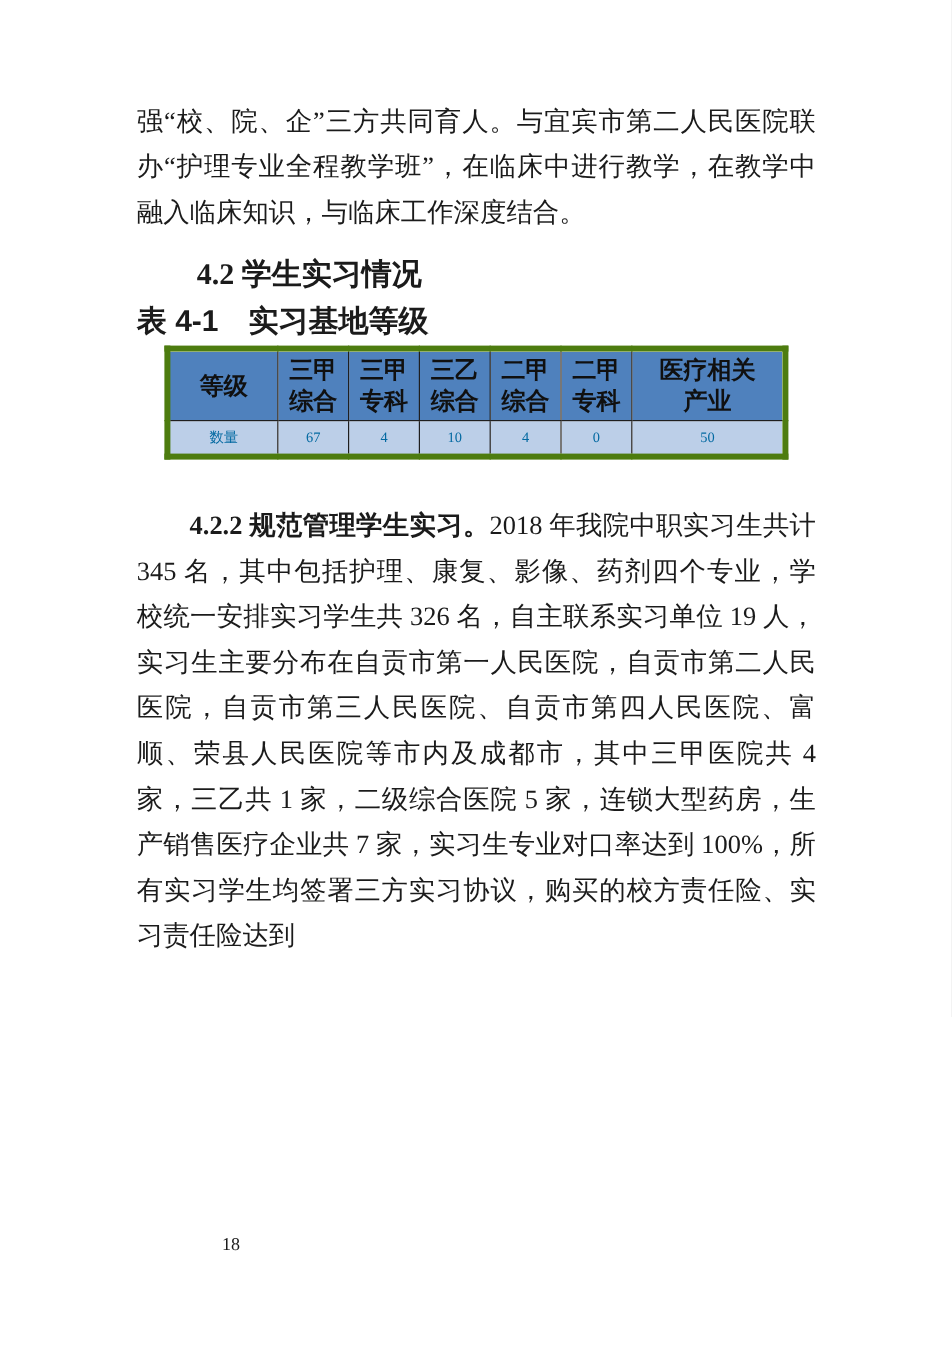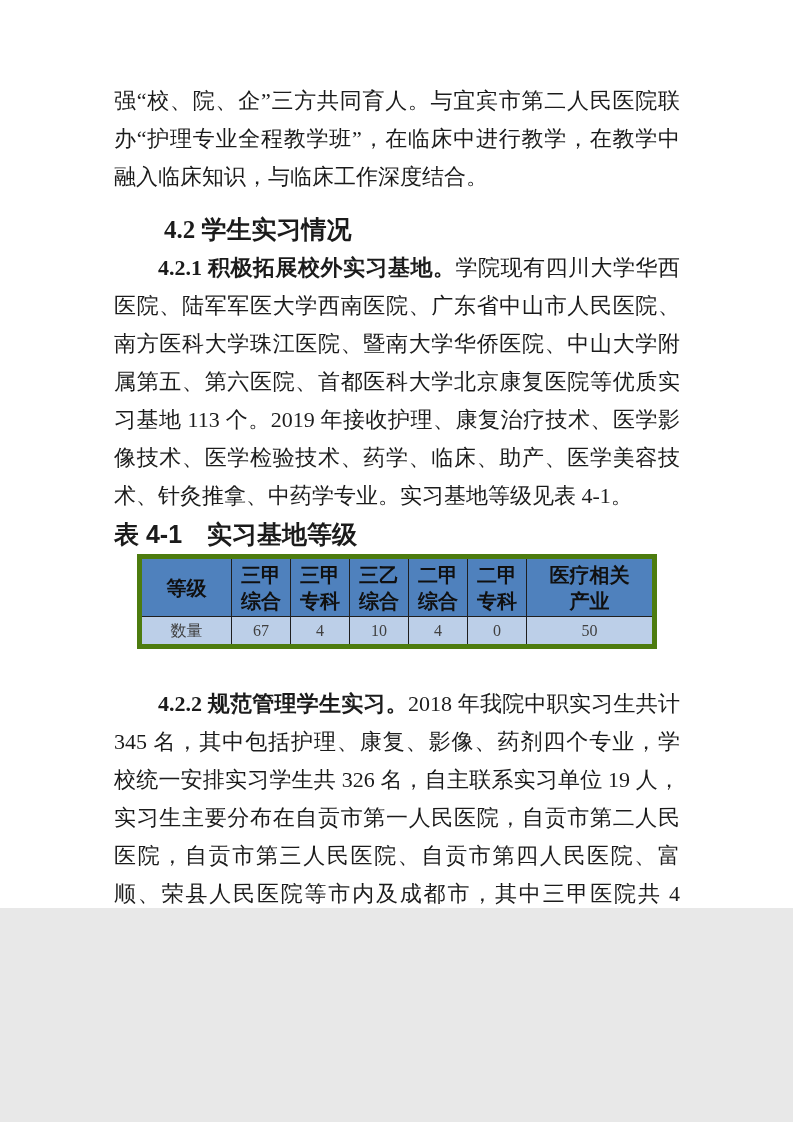--- a/index.html
+++ b/index.html
@@ -1,18 +1,18 @@
 <!DOCTYPE html>
 <html><head>
 <meta charset="utf-8">
 <style>
   html,body{margin:0;padding:0;background:#e8e8e8;}
   .page{
     position:relative;
-    width:793px;height:908px;
+    width:793px;height:1122px;
     margin:0 auto;
     background:#ffffff;
     font-family:"Liberation Serif","DejaVu Serif",serif;
     color:#1b1b1b;
     overflow:hidden;
     text-decoration:underline;
   }
   .content{
     position:absolute;
     left:114px;top:82px;
@@ -59,22 +59,22 @@
     background:#4f81bd;
     color:#101010;
     font-weight:bold;
     font-size:20px;
     line-height:26px;
     white-space:pre-line;
     height:57px;
   }
   .grade td{
     background:#bccfe8;
-    color:#404040;
-    font-size:16px;
+    color:#0369a1;
+    font-size:12px;
     line-height:27px;
     height:27px;
   }
   .after-table{margin-top:36px;}
   .page-number{
     position:absolute;
     left:141px;top:1030px;
     font-size:15px;
     color:#1b1b1b;
     margin-left:44px;
@@ -83,21 +83,20 @@
 </head>
 <body>
 
 <div class="page">
   <div class="content">
 
     <p class="para">强“校、院、企”三方共同育人。与宜宾市第二人民医院联办“护理专业全程教学班”，在临床中进行教学，在教学中融入临床知识，与临床工作深度结合。</p>
 
     <h2 class="heading">4.2 学生实习情况</h2>
 
-    <p class="para indent"><span class="lead">4.2.1 积极拓展校外实习基地。</span><span>学院现有四川大学华西医院、陆军军医大学西南医院、广东省中山市人民医院、南方医科大学珠江医院、暨南大学华侨医院、中山大学附属第五、第六医院、首都医科大学北京康复医院等优质实习基地 113 个。2019 年接收护理、康复治疗技术、医学影像技术、医学检验技术、药学、临床、助产、医学美容技术、针灸推拿、中药学专业。实习基地等级见表 4-1。</span></p>
 
     <div class="caption">表 4-1　实习基地等级</div>
 
     <table class="grade">
       <colgroup>
         <col style="width:92px">
         <col style="width:59px">
         <col style="width:59px">
         <col style="width:59px">
         <col style="width:59px">

